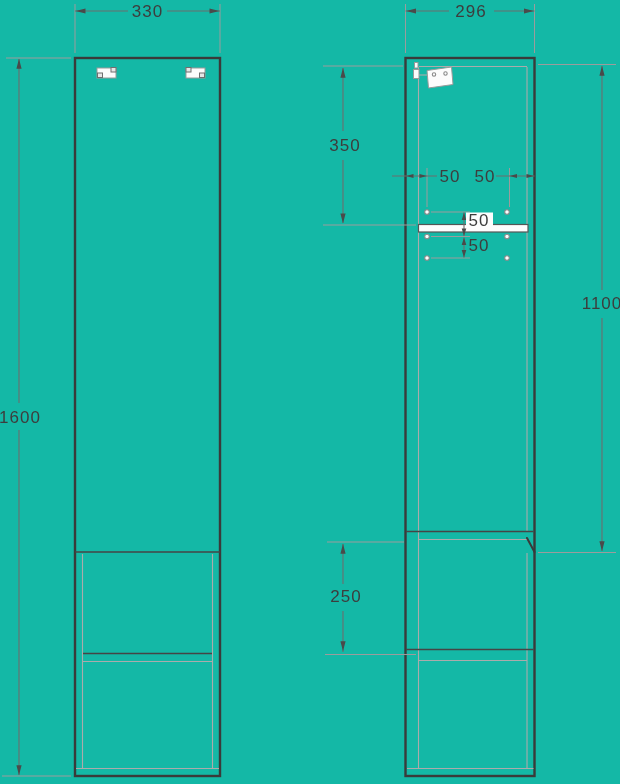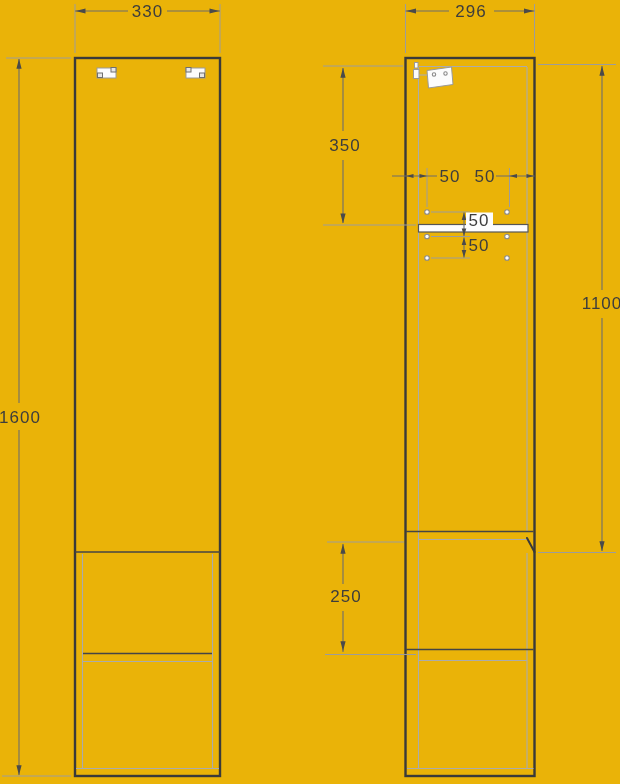--- a/index.html
+++ b/index.html
@@ -1,16 +1,16 @@
 <!DOCTYPE html>
 <html><head>
 <meta charset="utf-8">
 <style>
   html,body{margin:0;padding:0;background:#fdfdfd;}
-  .stage{position:relative;width:620px;height:784px;background:#eab308;overflow:hidden;
+  .stage{position:relative;width:620px;height:784px;background:#14b8a6;overflow:hidden;
          font-family:"Liberation Sans", sans-serif;}
   svg{display:block;}
   .ol{stroke:#3a3a3a;stroke-width:2.4;fill:none;}
   .dk{stroke:#454545;stroke-width:1.5;fill:none;}
   .dk2{stroke:#3a3a3a;stroke-width:2;fill:none;stroke-linecap:round;}
   .lt{stroke:#ababab;stroke-width:1.1;fill:none;}
   .ext{stroke:#9c9c9c;stroke-width:1;fill:none;}
   .dim{stroke:#6d6d6d;stroke-width:1.1;fill:none;}
   .ah{fill:#4a4a4a;stroke:none;}
   .hole{stroke:#8a8a8a;stroke-width:1.1;fill:#fdfdfd;}

